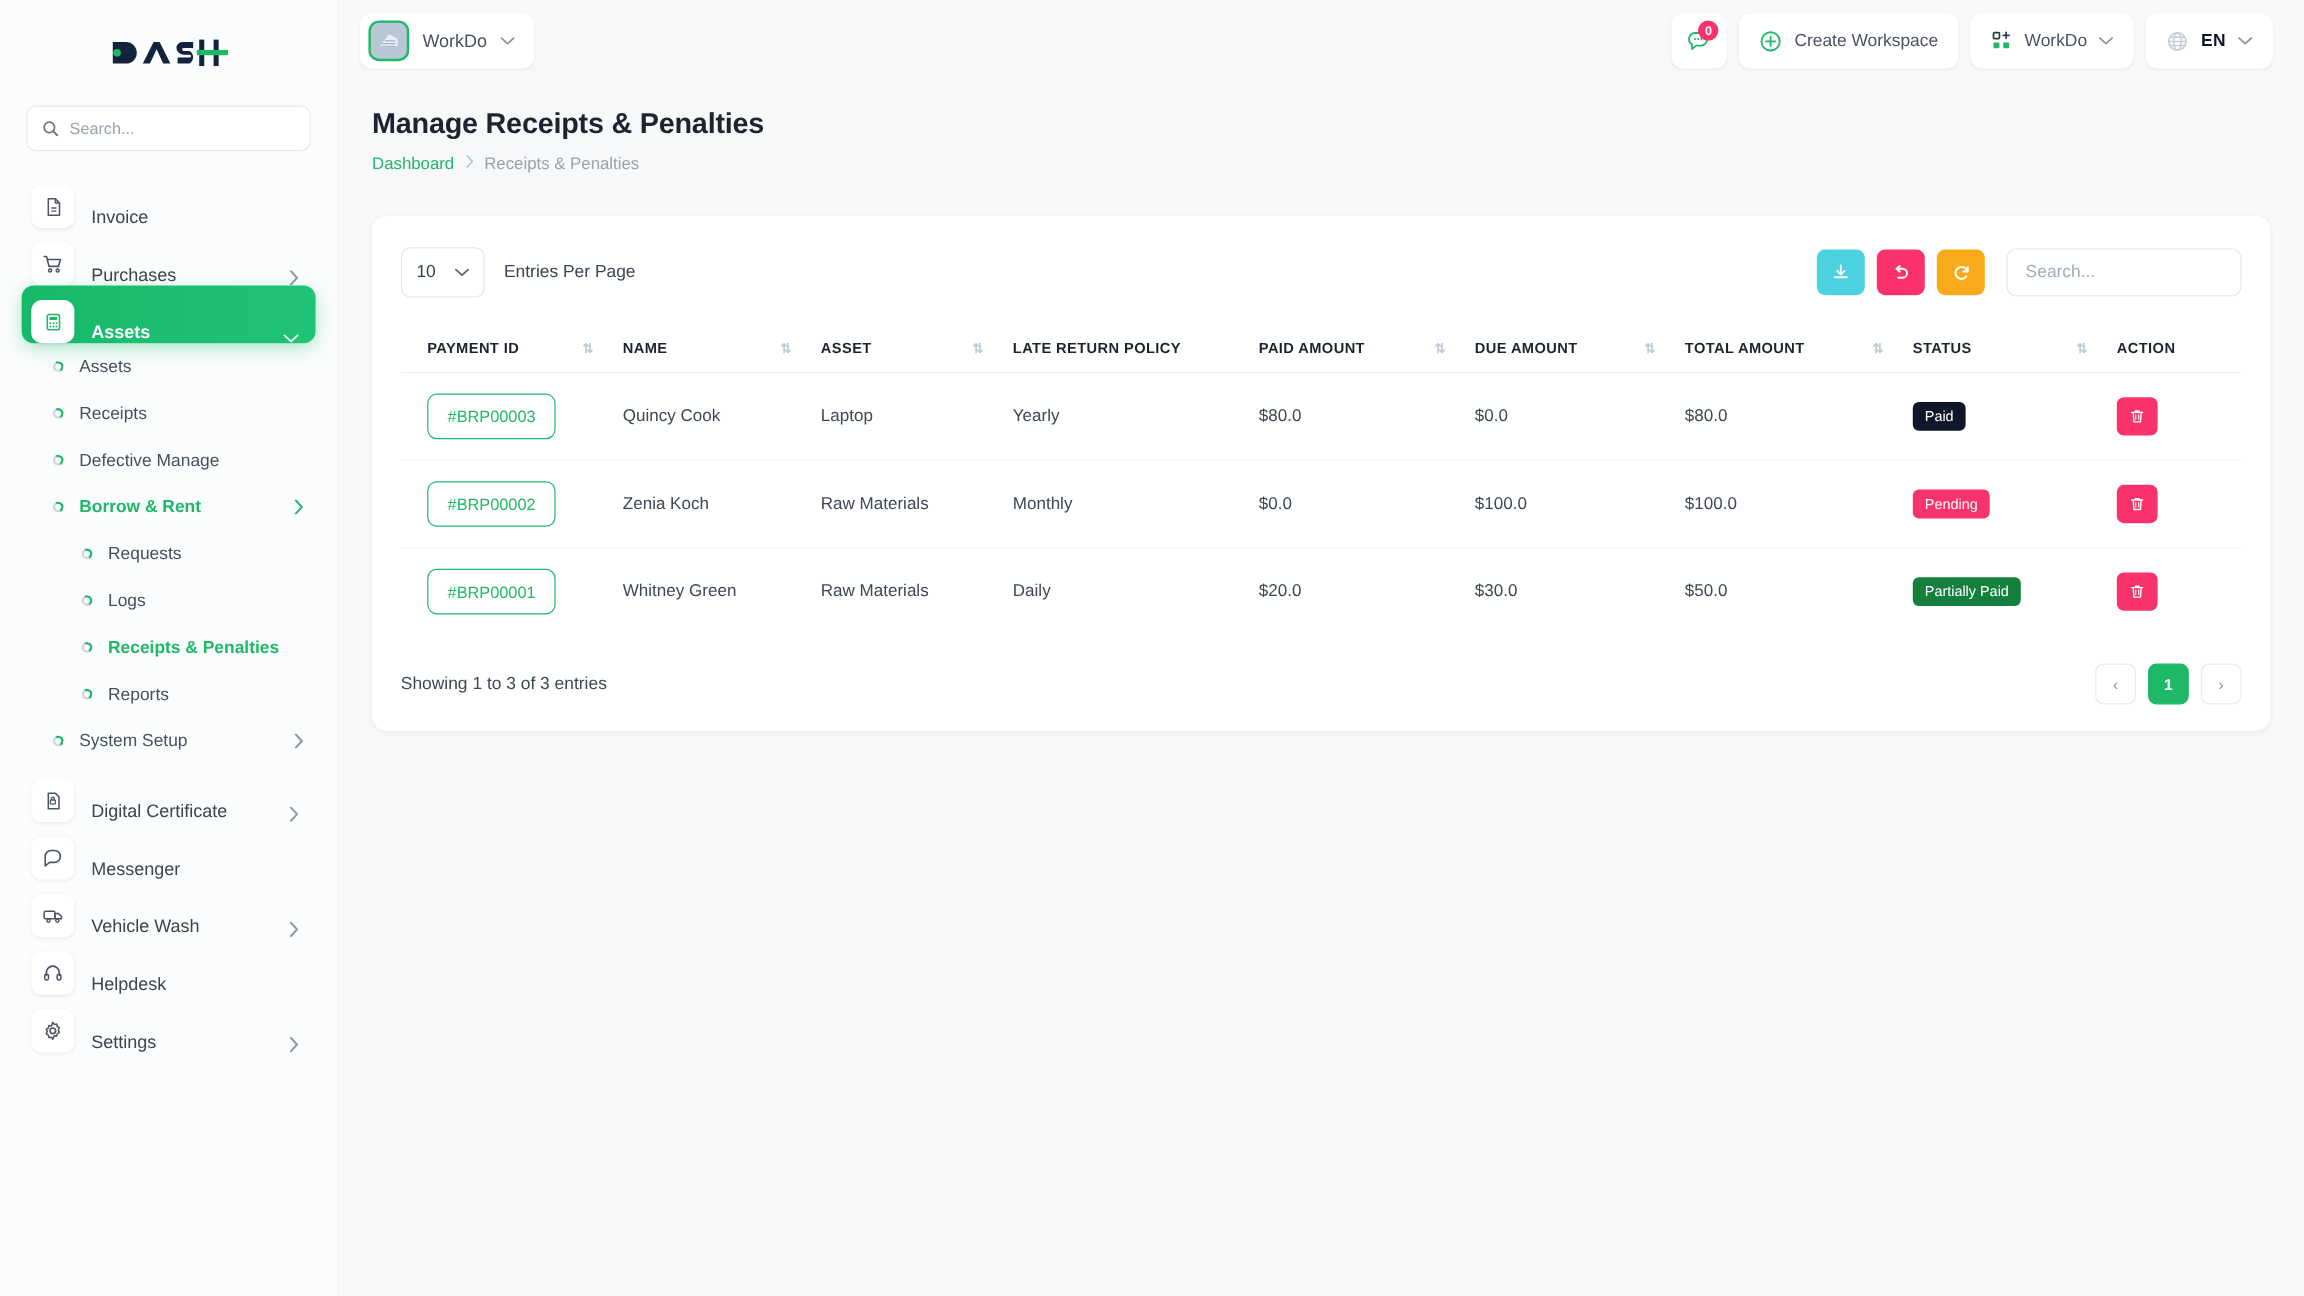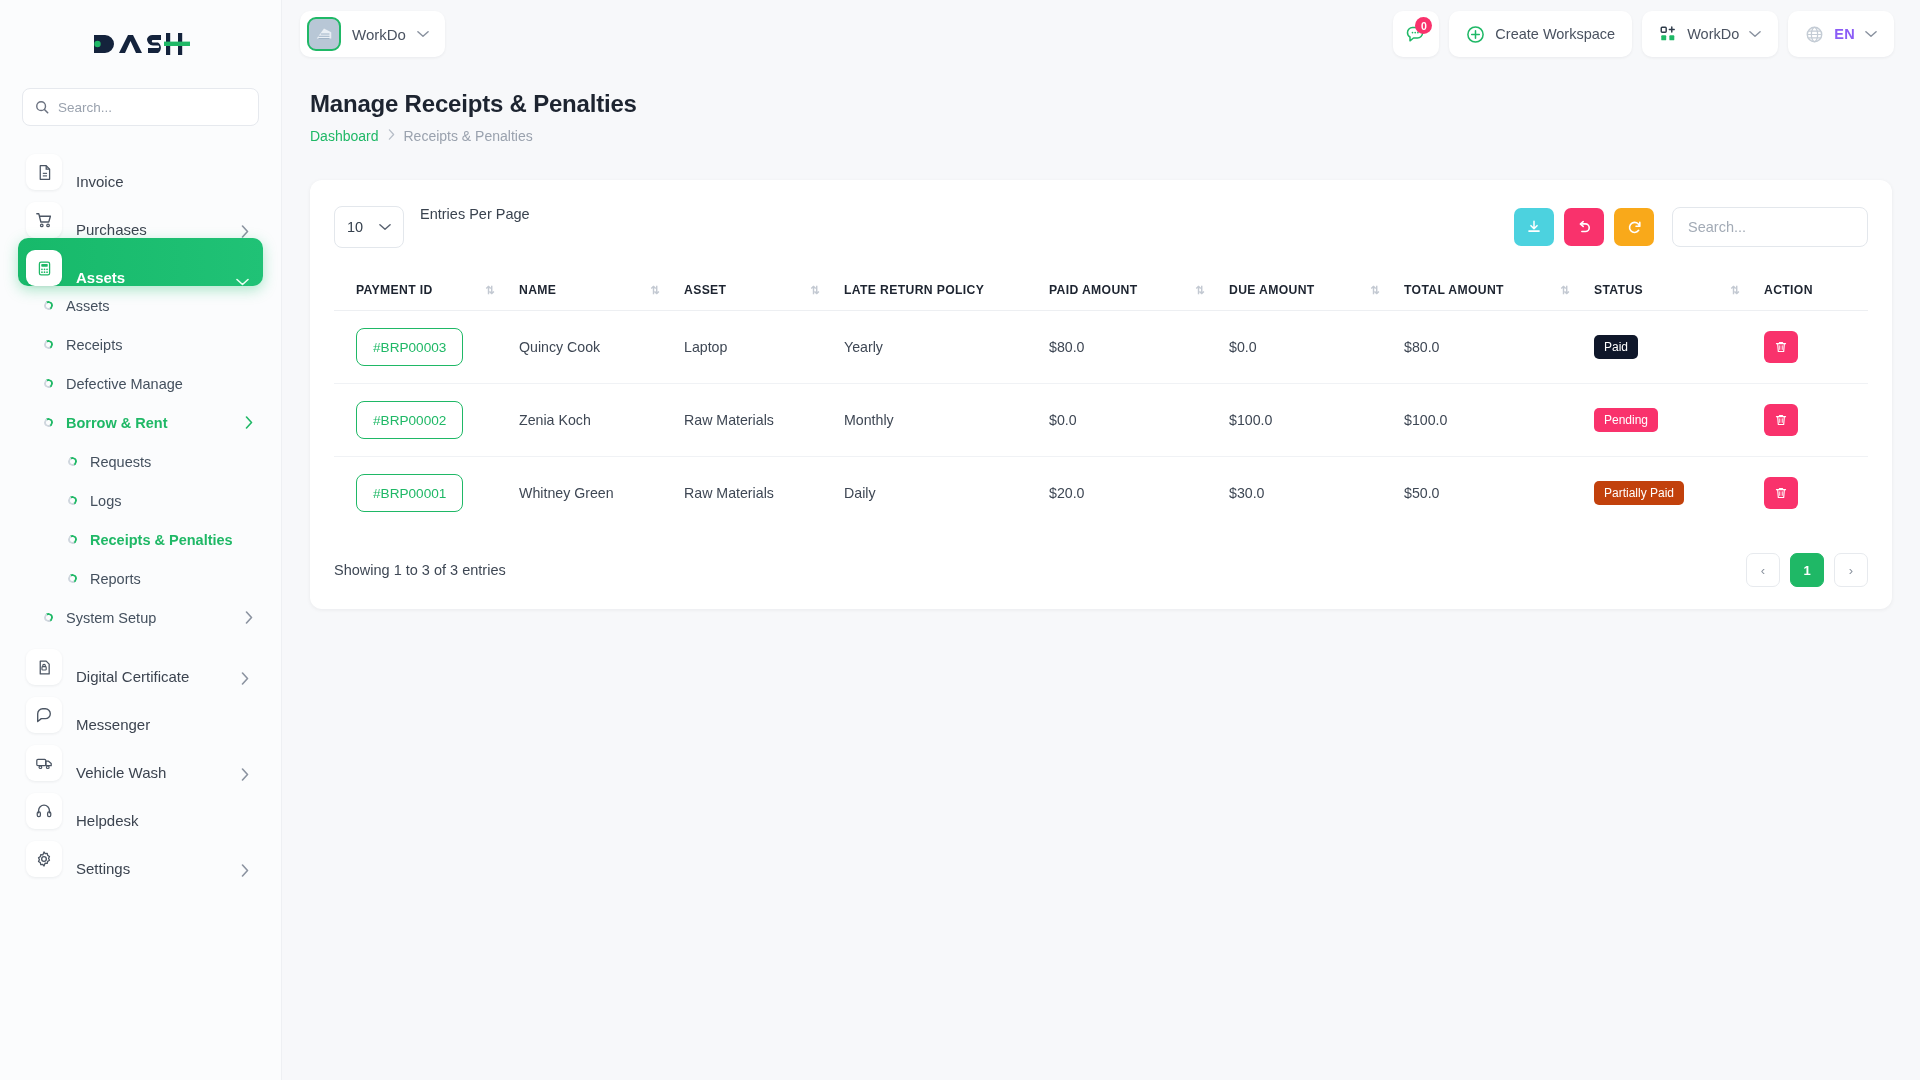--- a/index.html
+++ b/index.html
@@ -92,35 +92,35 @@
     color: #fff; font-size: 10.5px; font-weight: 600;
     display: flex; align-items: center; justify-content: center; padding: 0 4px;
   }
   .pill-btn {
     height: 46px; background: #fff; border-radius: 10px;
     display: flex; align-items: center; gap: 10px; padding: 0 17px;
     box-shadow: 0 1px 3px rgba(16,24,40,.06);
     font-size: 14.5px; color: #4a5260; cursor: pointer; white-space: nowrap;
   }
   .pill-btn .chev { color: #8b93a0; display: flex; align-items: center; }
-  .lang-code { color: #8b5cf6; font-weight: 700; font-size: 14.5px; letter-spacing: .3px; }
+  .lang-code { color: #0f172a; font-weight: 700; font-size: 14.5px; letter-spacing: .3px; }
 
   .content { flex: 1; padding: 22px 28px 0 28px; overflow: hidden; }
   .page-title { font-size: 24px; font-weight: 700; color: #1d2430; letter-spacing: -.2px; }
   .crumbs { display: flex; align-items: center; gap: 9px; margin-top: 10px; font-size: 14px; }
   .crumbs .a { color: #1fb866; cursor: pointer; }
   .crumbs .sep { color: #b6bdc7; font-size: 12px; }
   .crumbs .cur { color: #9aa2ae; }
 
   .card {
     margin-top: 36px; background: #fff; border-radius: 12px;
     box-shadow: 0 1px 4px rgba(16,24,40,.06);
     padding: 26px 24px 22px 24px;
   }
-  .card-top { display: flex; }
+  .card-top { display: flex; align-items: center; }
   .sel {
     height: 42px; min-width: 70px; border: 1px solid #e3e7ec; border-radius: 8px;
     display: flex; align-items: center; justify-content: space-between; gap: 9px;
     padding: 0 12px; font-size: 14.5px; color: #35404d; cursor: pointer;
   }
   .epp { margin-left: 16px; font-size: 14.5px; color: #3a434f; }
   .tools { margin-left: auto; display: flex; align-items: center; gap: 10px; }
   .tbtn {
     width: 40px; height: 38px; border-radius: 7px; color: #fff; cursor: pointer;
     display: flex; align-items: center; justify-content: center;
@@ -590,21 +590,21 @@
               <td style="padding-left:22px">
                 <span class="pid">#BRP00001</span>
               </td>
               <td>Whitney Green</td>
               <td>Raw Materials</td>
               <td>Daily</td>
               <td>$20.0</td>
               <td>$30.0</td>
               <td>$50.0</td>
               <td>
-                <span class="chip" style="background:#c2410c">Partially Paid</span>
+                <span class="chip" style="background:#15803d">Partially Paid</span>
               </td>
               <td>
                 <span class="del-btn">
                   <svg width="14" height="14" viewBox="0 0 16 16">
                     <path d="M2.8 4.2h10.4M6.2 4.2V2.9h3.6v1.3M4.2 4.2l.7 9h6.2l.7-9" fill="none" stroke="#fff" stroke-width="1.3" stroke-linecap="round" stroke-linejoin="round"></path>
                     <path d="M6.6 6.6v4.2M9.4 6.6v4.2" stroke="#fff" stroke-width="1.1" stroke-linecap="round"></path>
                   </svg>
                 </span>
               </td>
             </tr>

